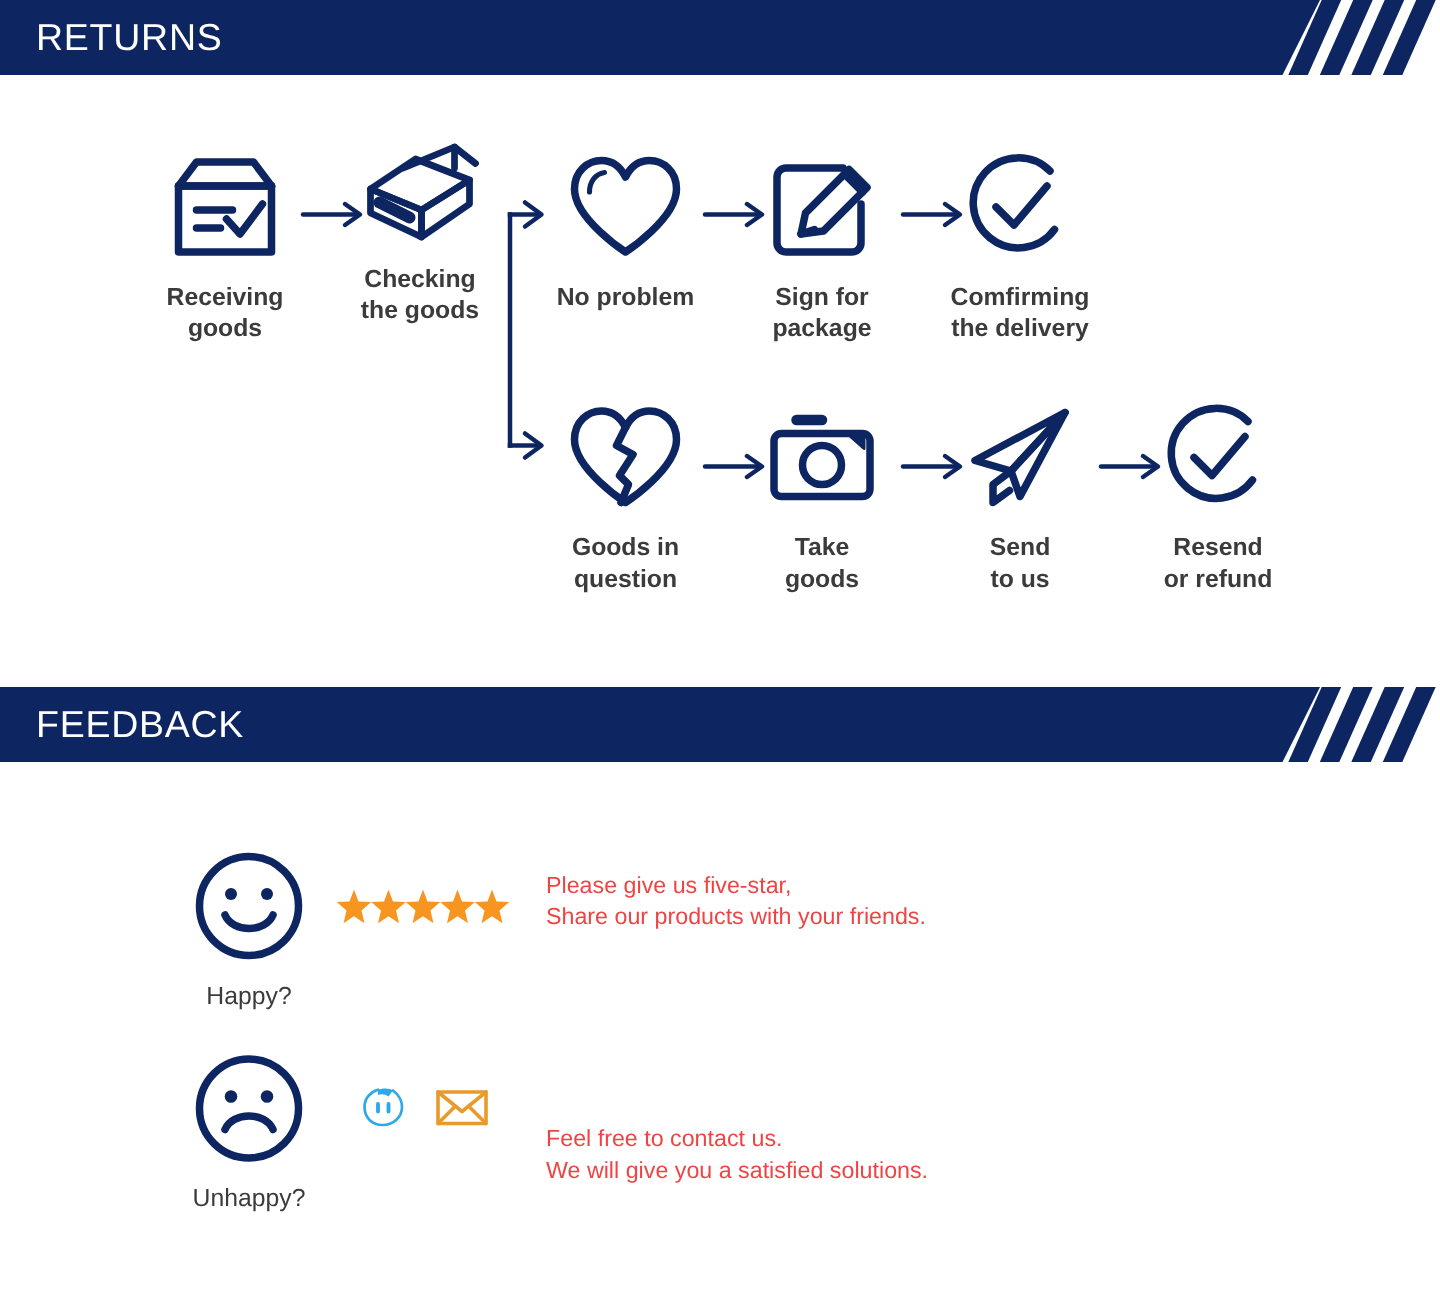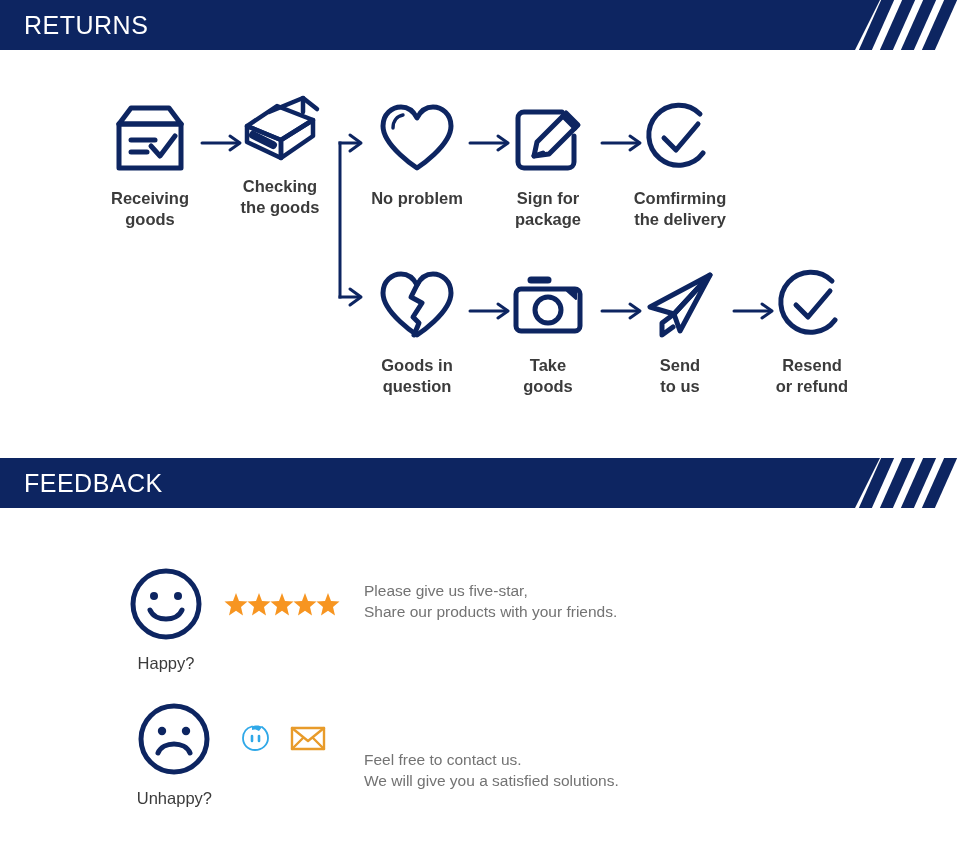--- a/index.html
+++ b/index.html
@@ -126,21 +126,21 @@
   .fb-contact-icons {
     position: absolute;
     display: flex;
     align-items: center;
     gap: 18px;
   }
   .fb-text {
     position: absolute;
     font-size: 15.5px;
     line-height: 21px;
-    color: #737373;
+    color: #ef4444;
     font-family: "Liberation Sans", sans-serif;
     white-space: pre-line;
   }
 </style>
 </head>
 <body>
 
 <div class="banner" style="top:0;">
   <div class="banner-bg"></div>
   <div class="banner-title">RETURNS</div>
@@ -351,21 +351,21 @@
         <path d="M81 1 L84 9 L92.5 9.4 L86 15 L88 23.5 L81 18.8 L74 23.5 L76 15 L69.5 9.4 L78 9 Z"></path>
         <path d="M104 1 L107 9 L115.5 9.4 L109 15 L111 23.5 L104 18.8 L97 23.5 L99 15 L92.5 9.4 L101 9 Z"></path>
       </svg>
     </div>
 
     <div class="fb-text" style="left:364px; top:22px;">Please give us five-star,
 Share our products with your friends.</div>
   </div>
 
   <div class="fb-row" style="top:185px; height:120px;">
-    <div class="fb-face" style="left:120px; top:8px; width:92px;text-align:right;">
+    <div class="fb-face" style="left:120px; top:8px; width:92px;">
       <svg width="76" height="76" viewBox="0 0 76 76" fill="none" stroke="#0d2561" stroke-width="5" stroke-linecap="round" stroke-linejoin="round">
         <circle cx="38" cy="38" r="33"></circle>
         <circle cx="26" cy="30" r="4.2" fill="#0d2561" stroke="none"></circle>
         <circle cx="50" cy="30" r="4.2" fill="#0d2561" stroke="none"></circle>
         <path d="M22 52 C27 40 49 40 54 52"></path>
       </svg>
       <div class="fb-face-label">Unhappy?</div>
     </div>
 
     <div class="fb-contact-icons" style="left:240px; top:30px;">

